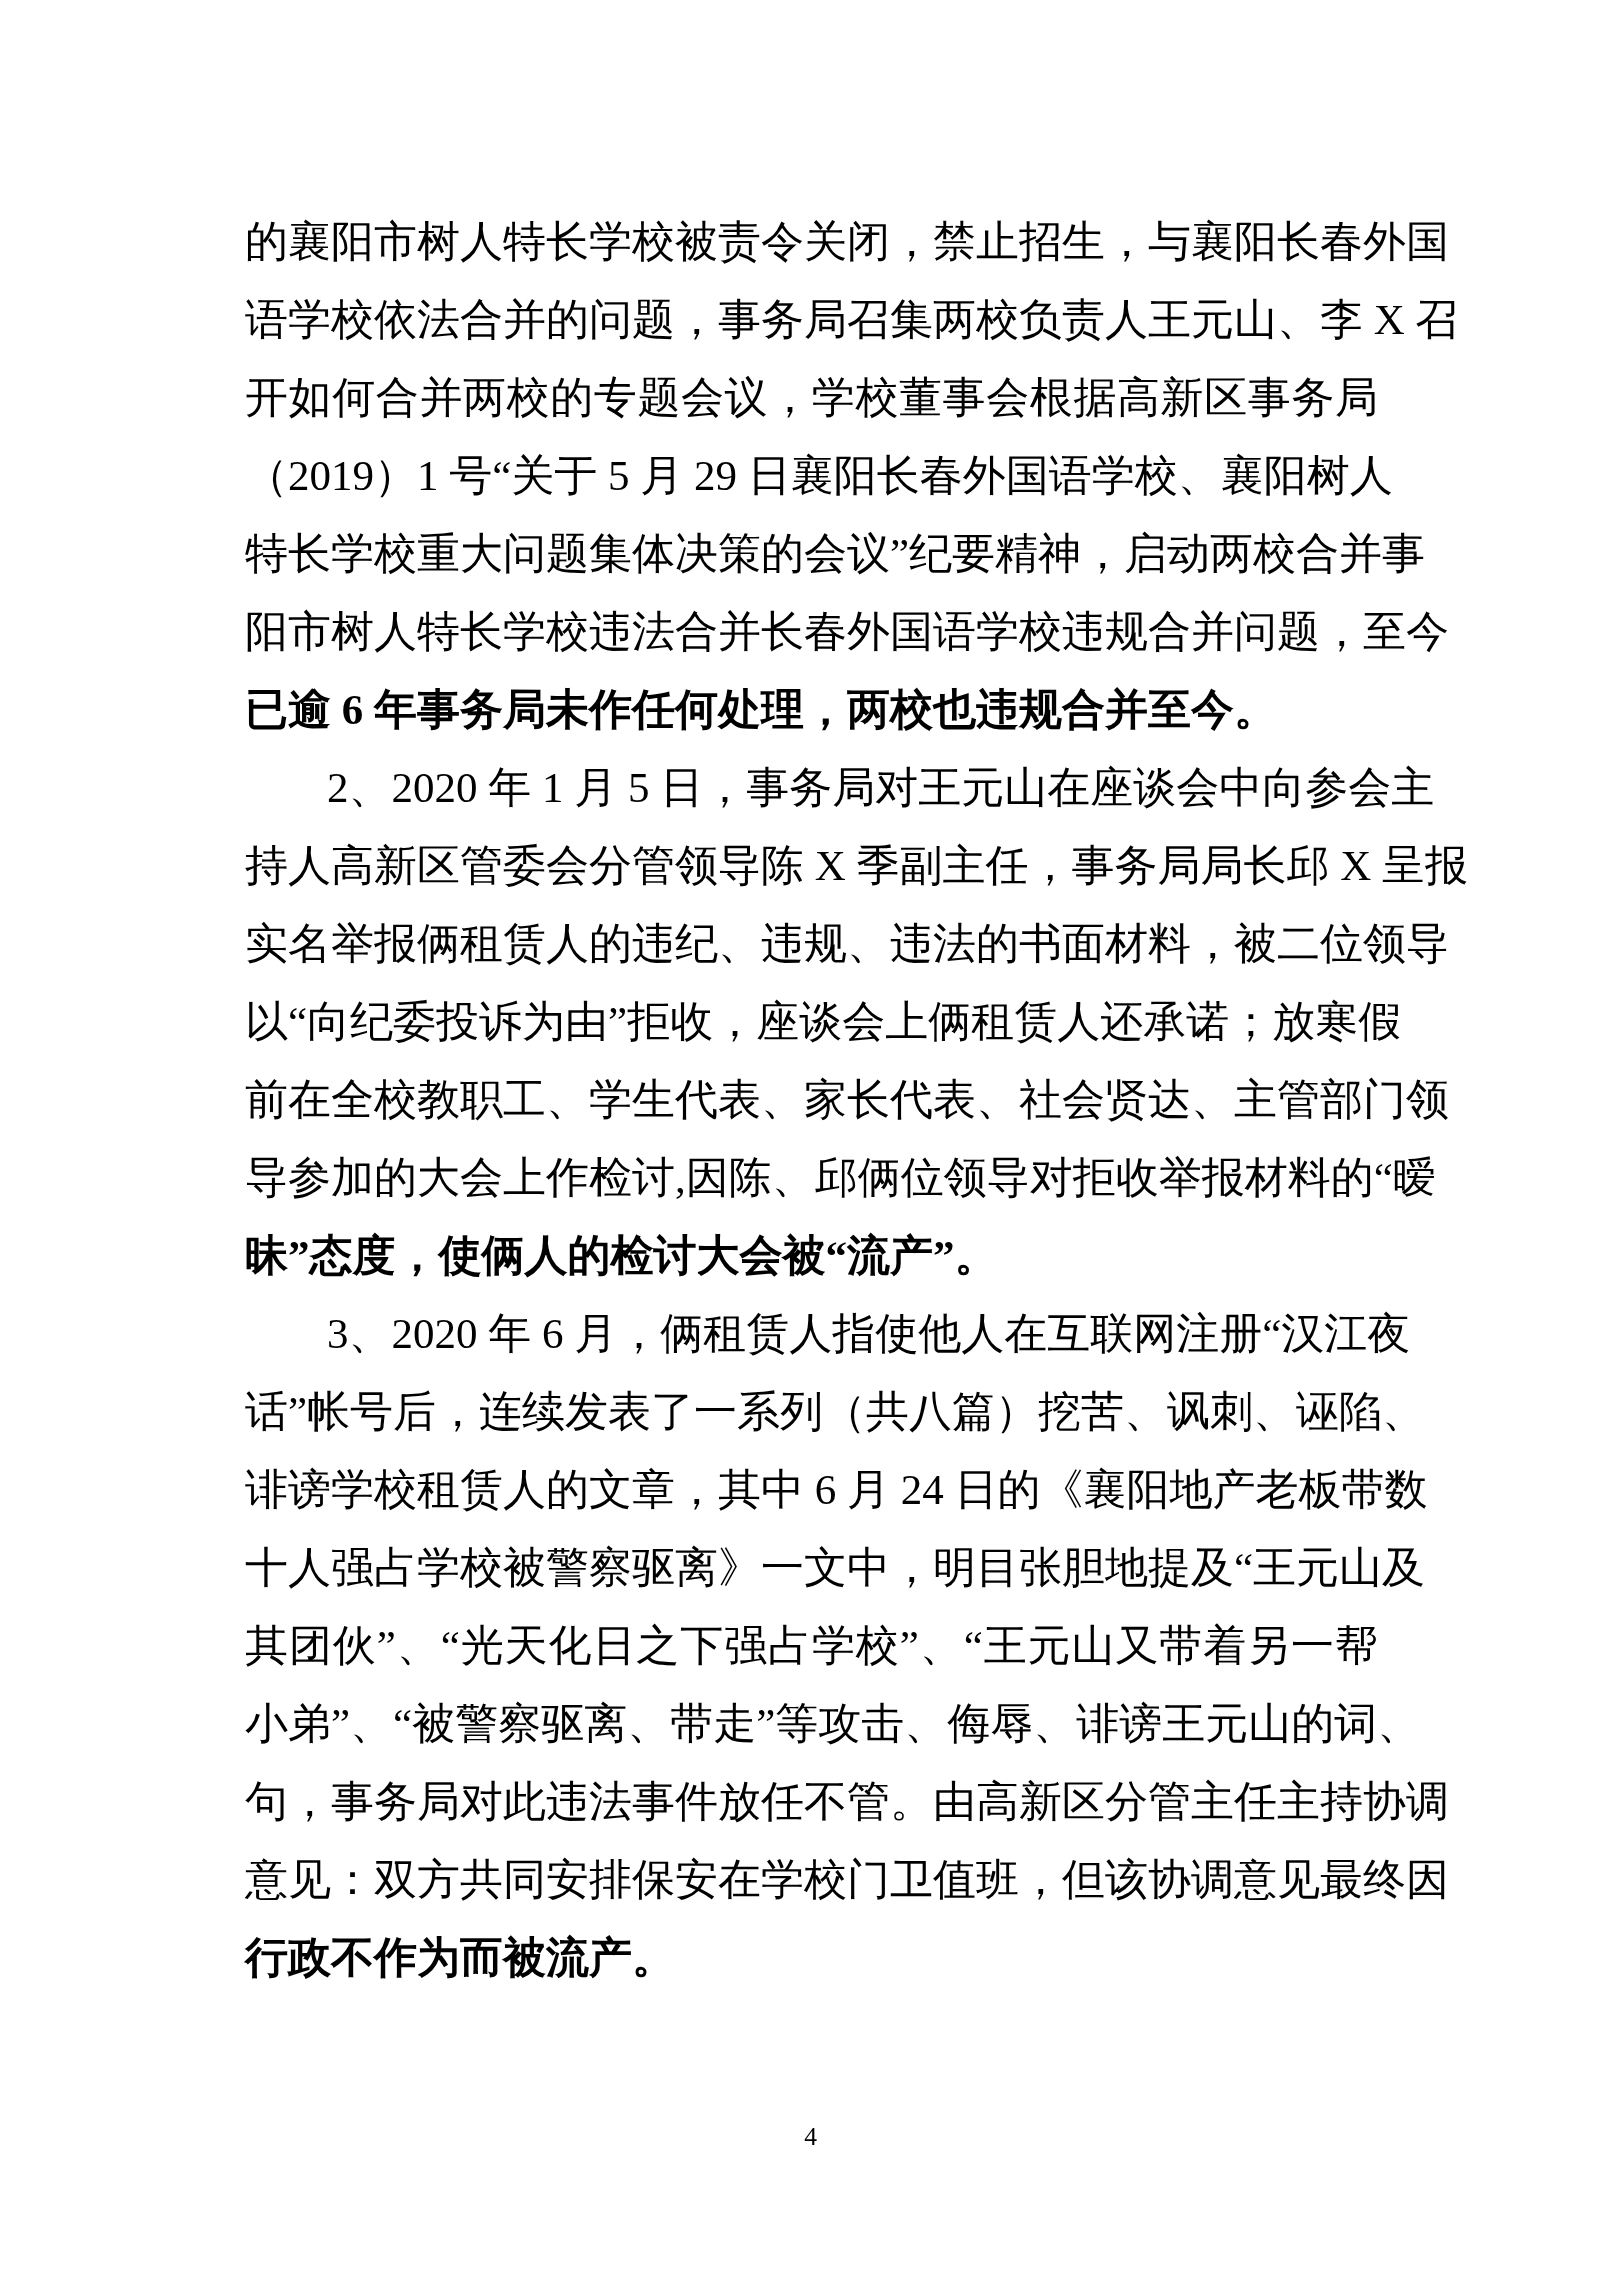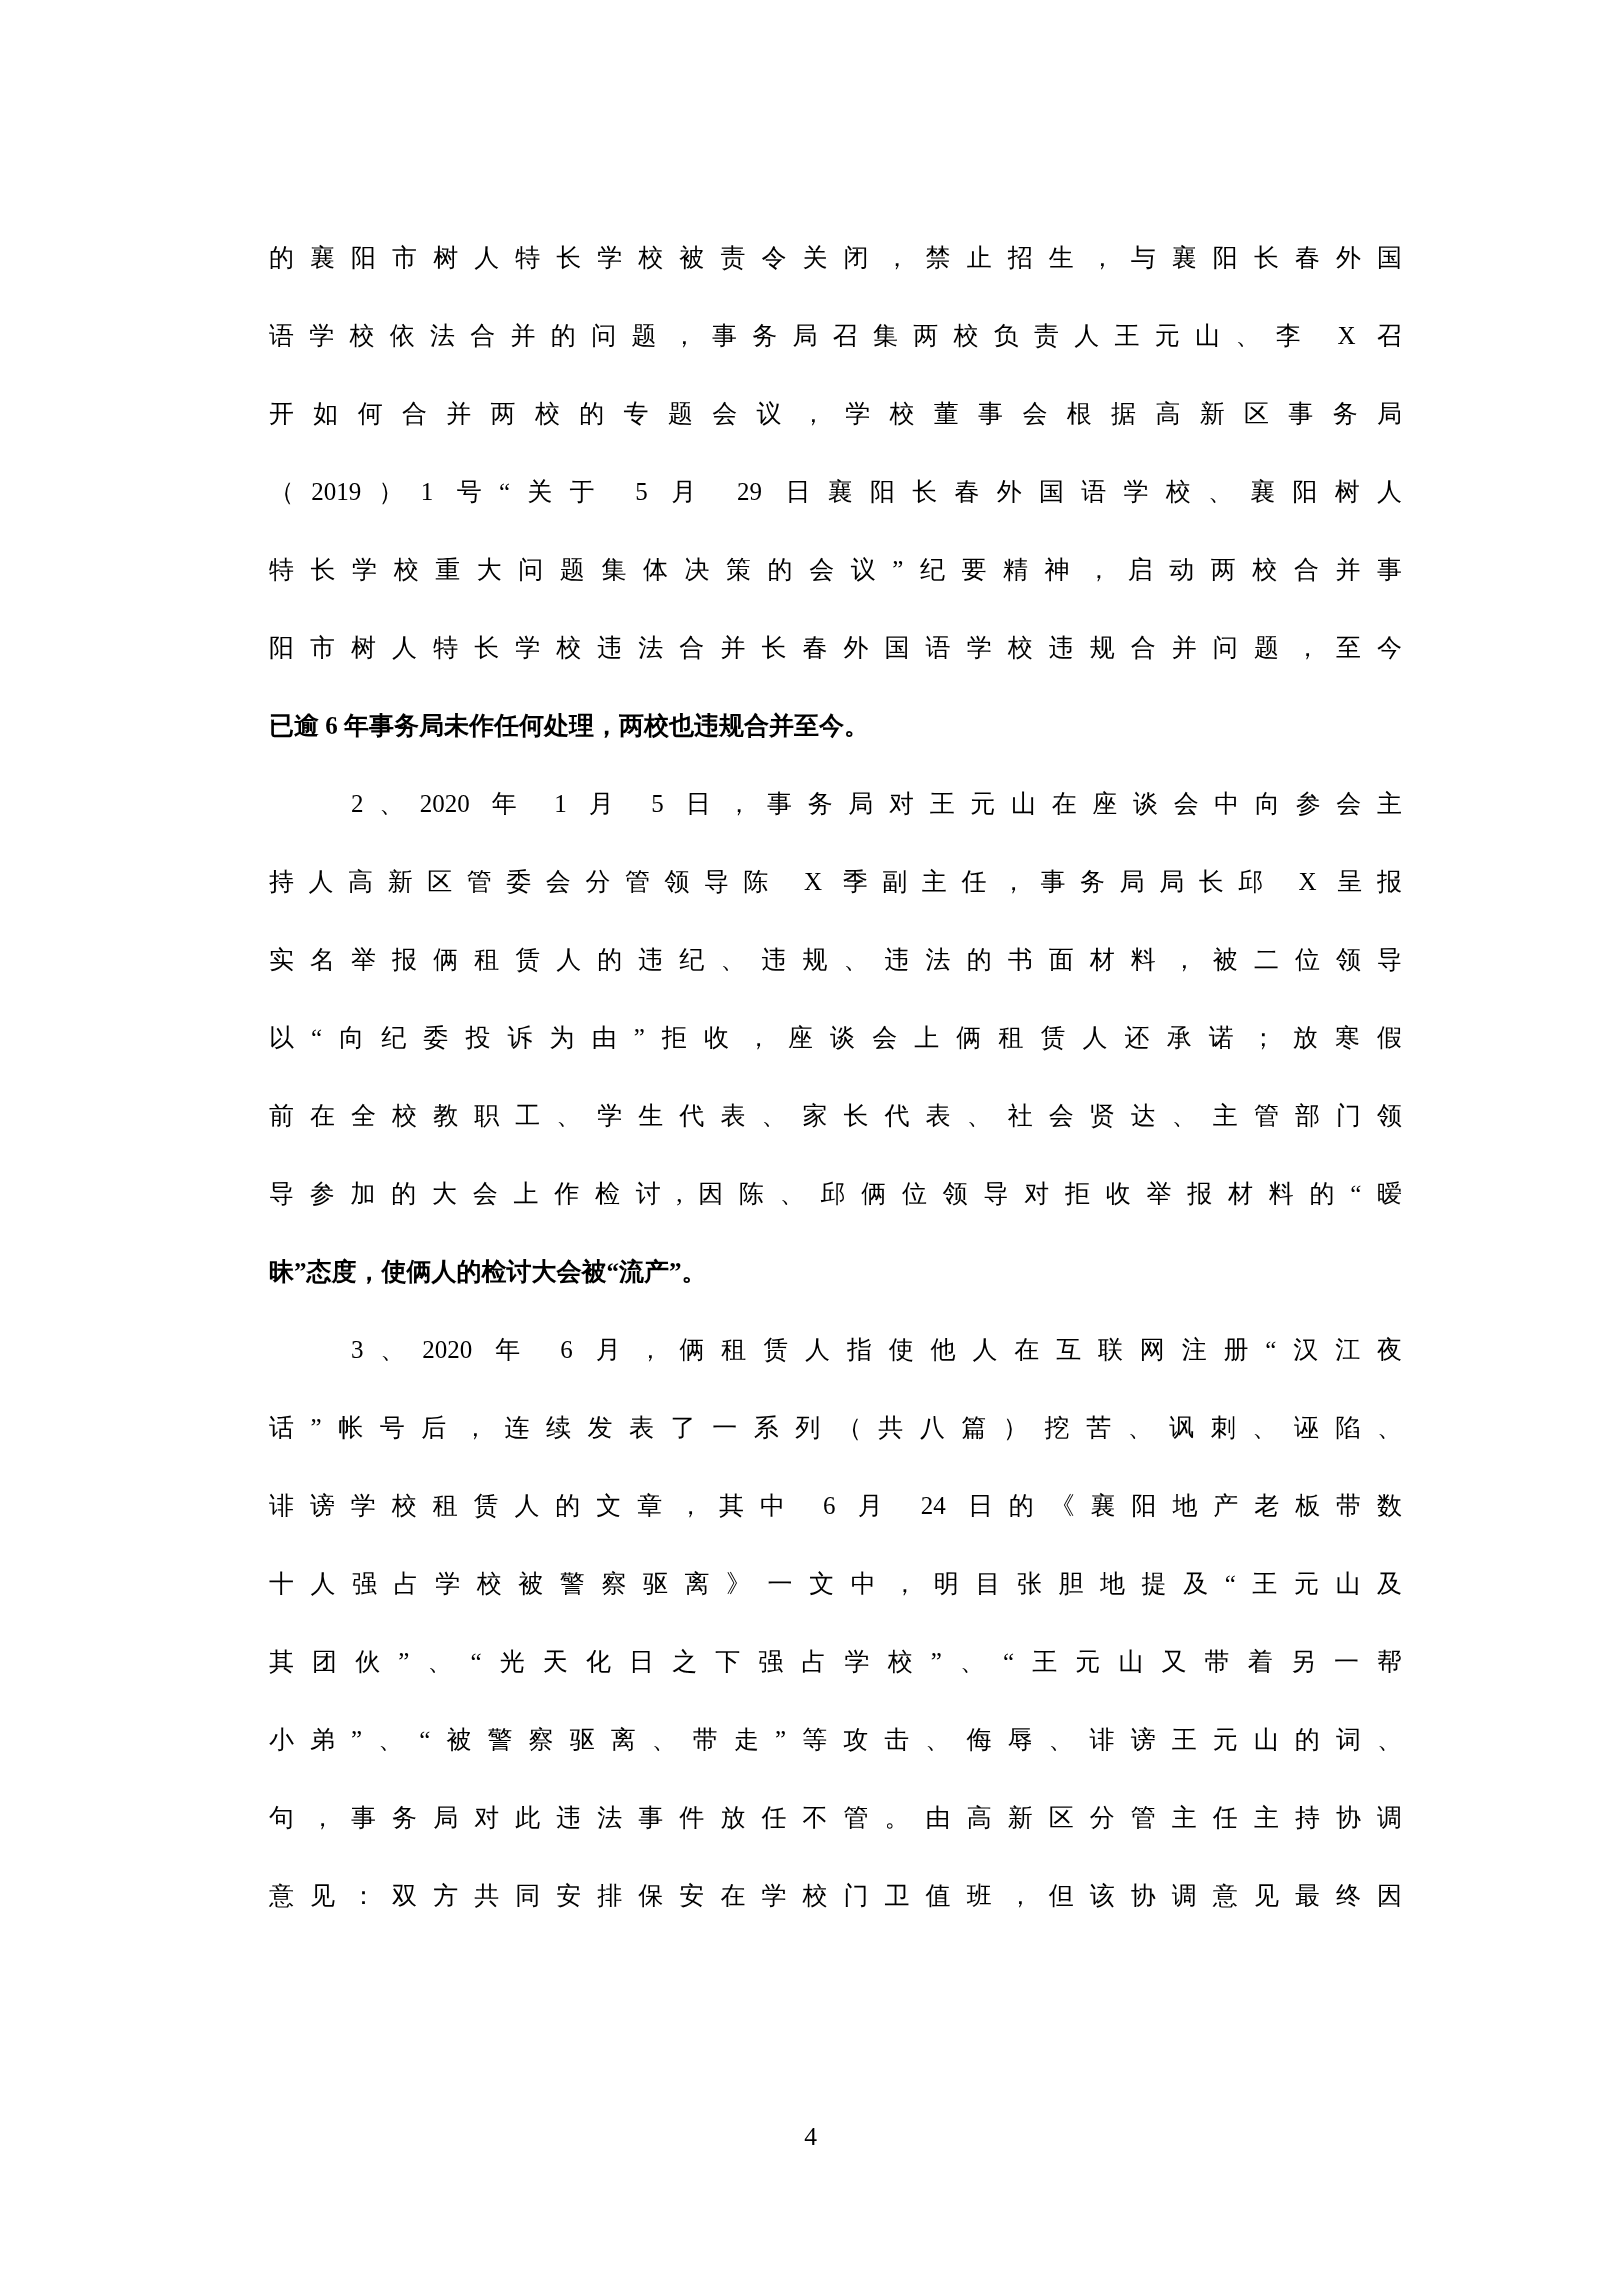--- a/index.html
+++ b/index.html
@@ -12,26 +12,25 @@
     width: 1621px;
     height: 2293px;
     background: #ffffff;
     overflow: hidden;
     font-family: "Liberation Serif", "DejaVu Serif", serif;
     color: #000000;
   }
   .content {
     position: absolute;
     left: 245px;
-    top: 219px;
+    top: 203px;
     width: 1133px;
-    font-size: 25px;
+    font-size: 43px;
     font-weight: 400;
     letter-spacing: 0;
-    margin-left: 24px;
   }
   .para {
     margin: 0;
     padding: 0;
   }
   .line {
     height: 78px;
     line-height: 78px;
     white-space: nowrap;
     text-align: justify;
@@ -86,19 +85,20 @@
 
     <div class="para">
       <div class="line indent">3、2020 年 6 月，俩租赁人指使他人在互联网注册“汉江夜</div>
       <div class="line">话”帐号后，连续发表了一系列（共八篇）挖苦、讽刺、诬陷、</div>
       <div class="line">诽谤学校租赁人的文章，其中 6 月 24 日的《襄阳地产老板带数</div>
       <div class="line">十人强占学校被警察驱离》一文中，明目张胆地提及“王元山及</div>
       <div class="line">其团伙”、“光天化日之下强占学校”、“王元山又带着另一帮</div>
       <div class="line">小弟”、“被警察驱离、带走”等攻击、侮辱、诽谤王元山的词、</div>
       <div class="line">句，事务局对此违法事件放任不管。由高新区分管主任主持协调</div>
       <div class="line">意见：双方共同安排保安在学校门卫值班，但该协调意见最终因</div>
+      <div class="line end">行政不作为而被流产。</div>
     </div>
 
   </div>
 
   <div class="page-num">4</div>
 </div>
 
 
 </body></html>

